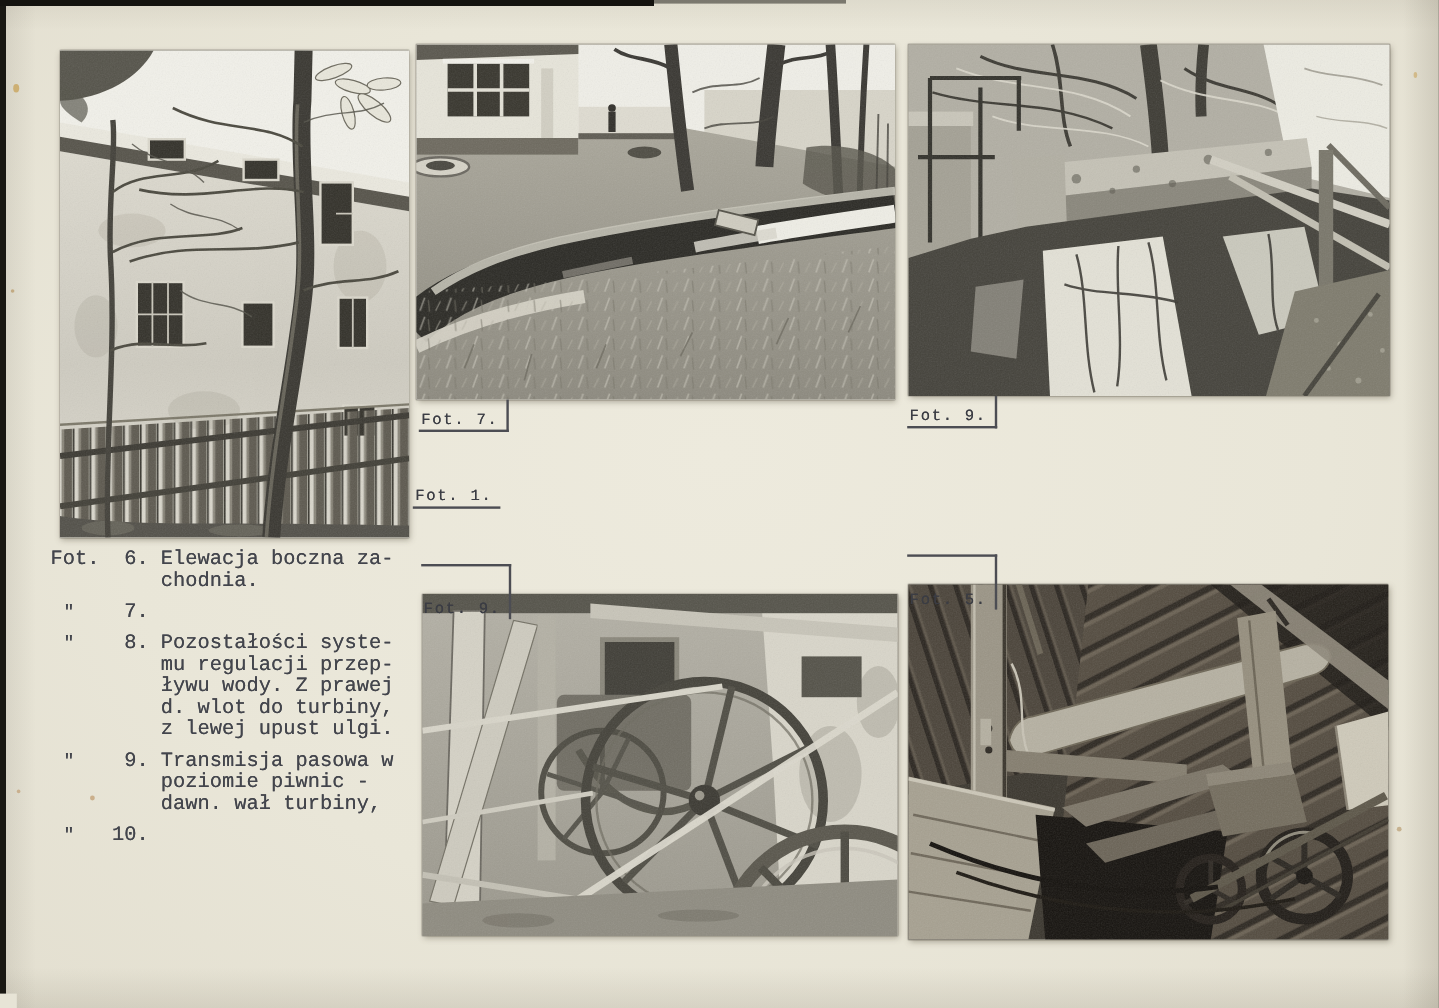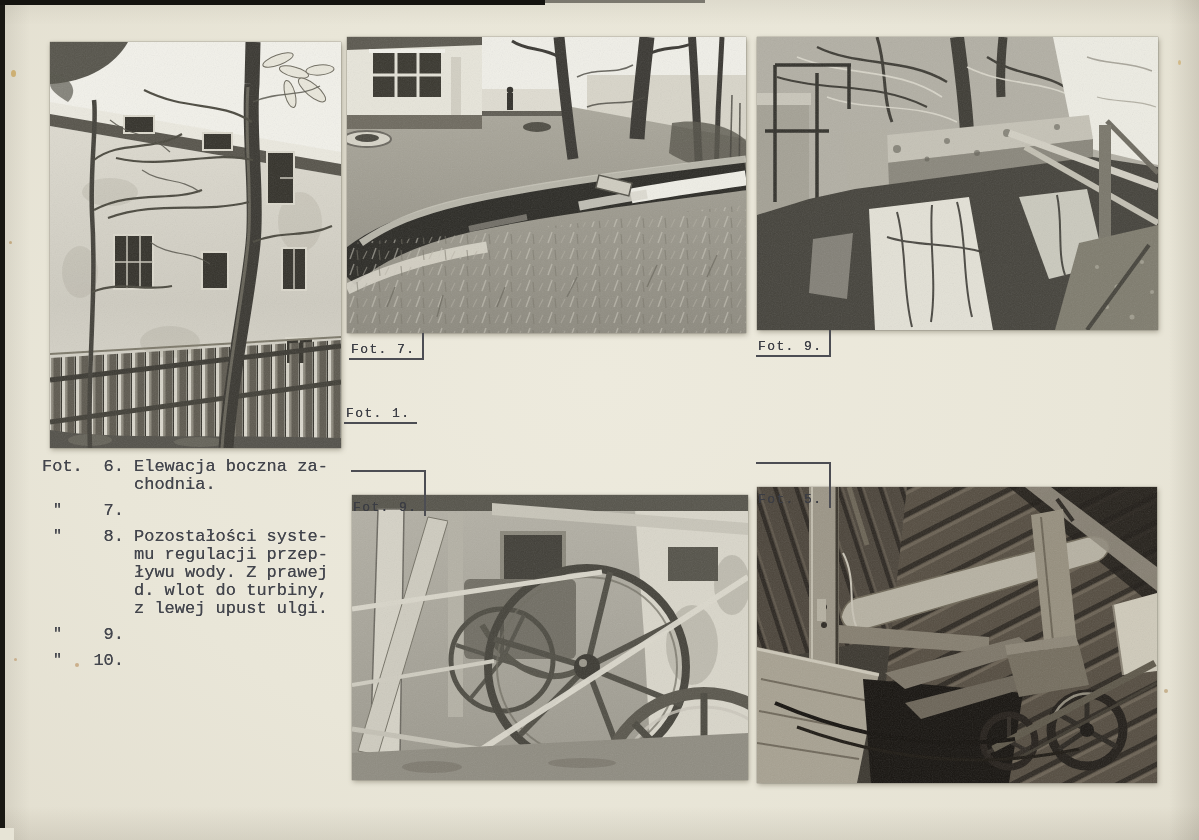--- a/index.html
+++ b/index.html
@@ -499,20 +499,23 @@
       <span class="cap-num">8.</span>
       <span class="cap-text">Pozostałości syste-
 mu regulacji przep-
 ływu wody. Z prawej
 d. wlot do turbiny,
 z lewej upust ulgi.</span>
     </div>
     <div class="cap-row ditto">
       <span class="cap-prefix">"</span>
       <span class="cap-num">9.</span>
+      <span class="cap-text">Transmisja pasowa w
+poziomie piwnic -
+dawn. wał turbiny,</span>
     </div>
     <div class="cap-row ditto">
       <span class="cap-prefix">"</span>
       <span class="cap-num">10.</span>
     </div>
   </div>
 
 </div>
 
 </body></html>

